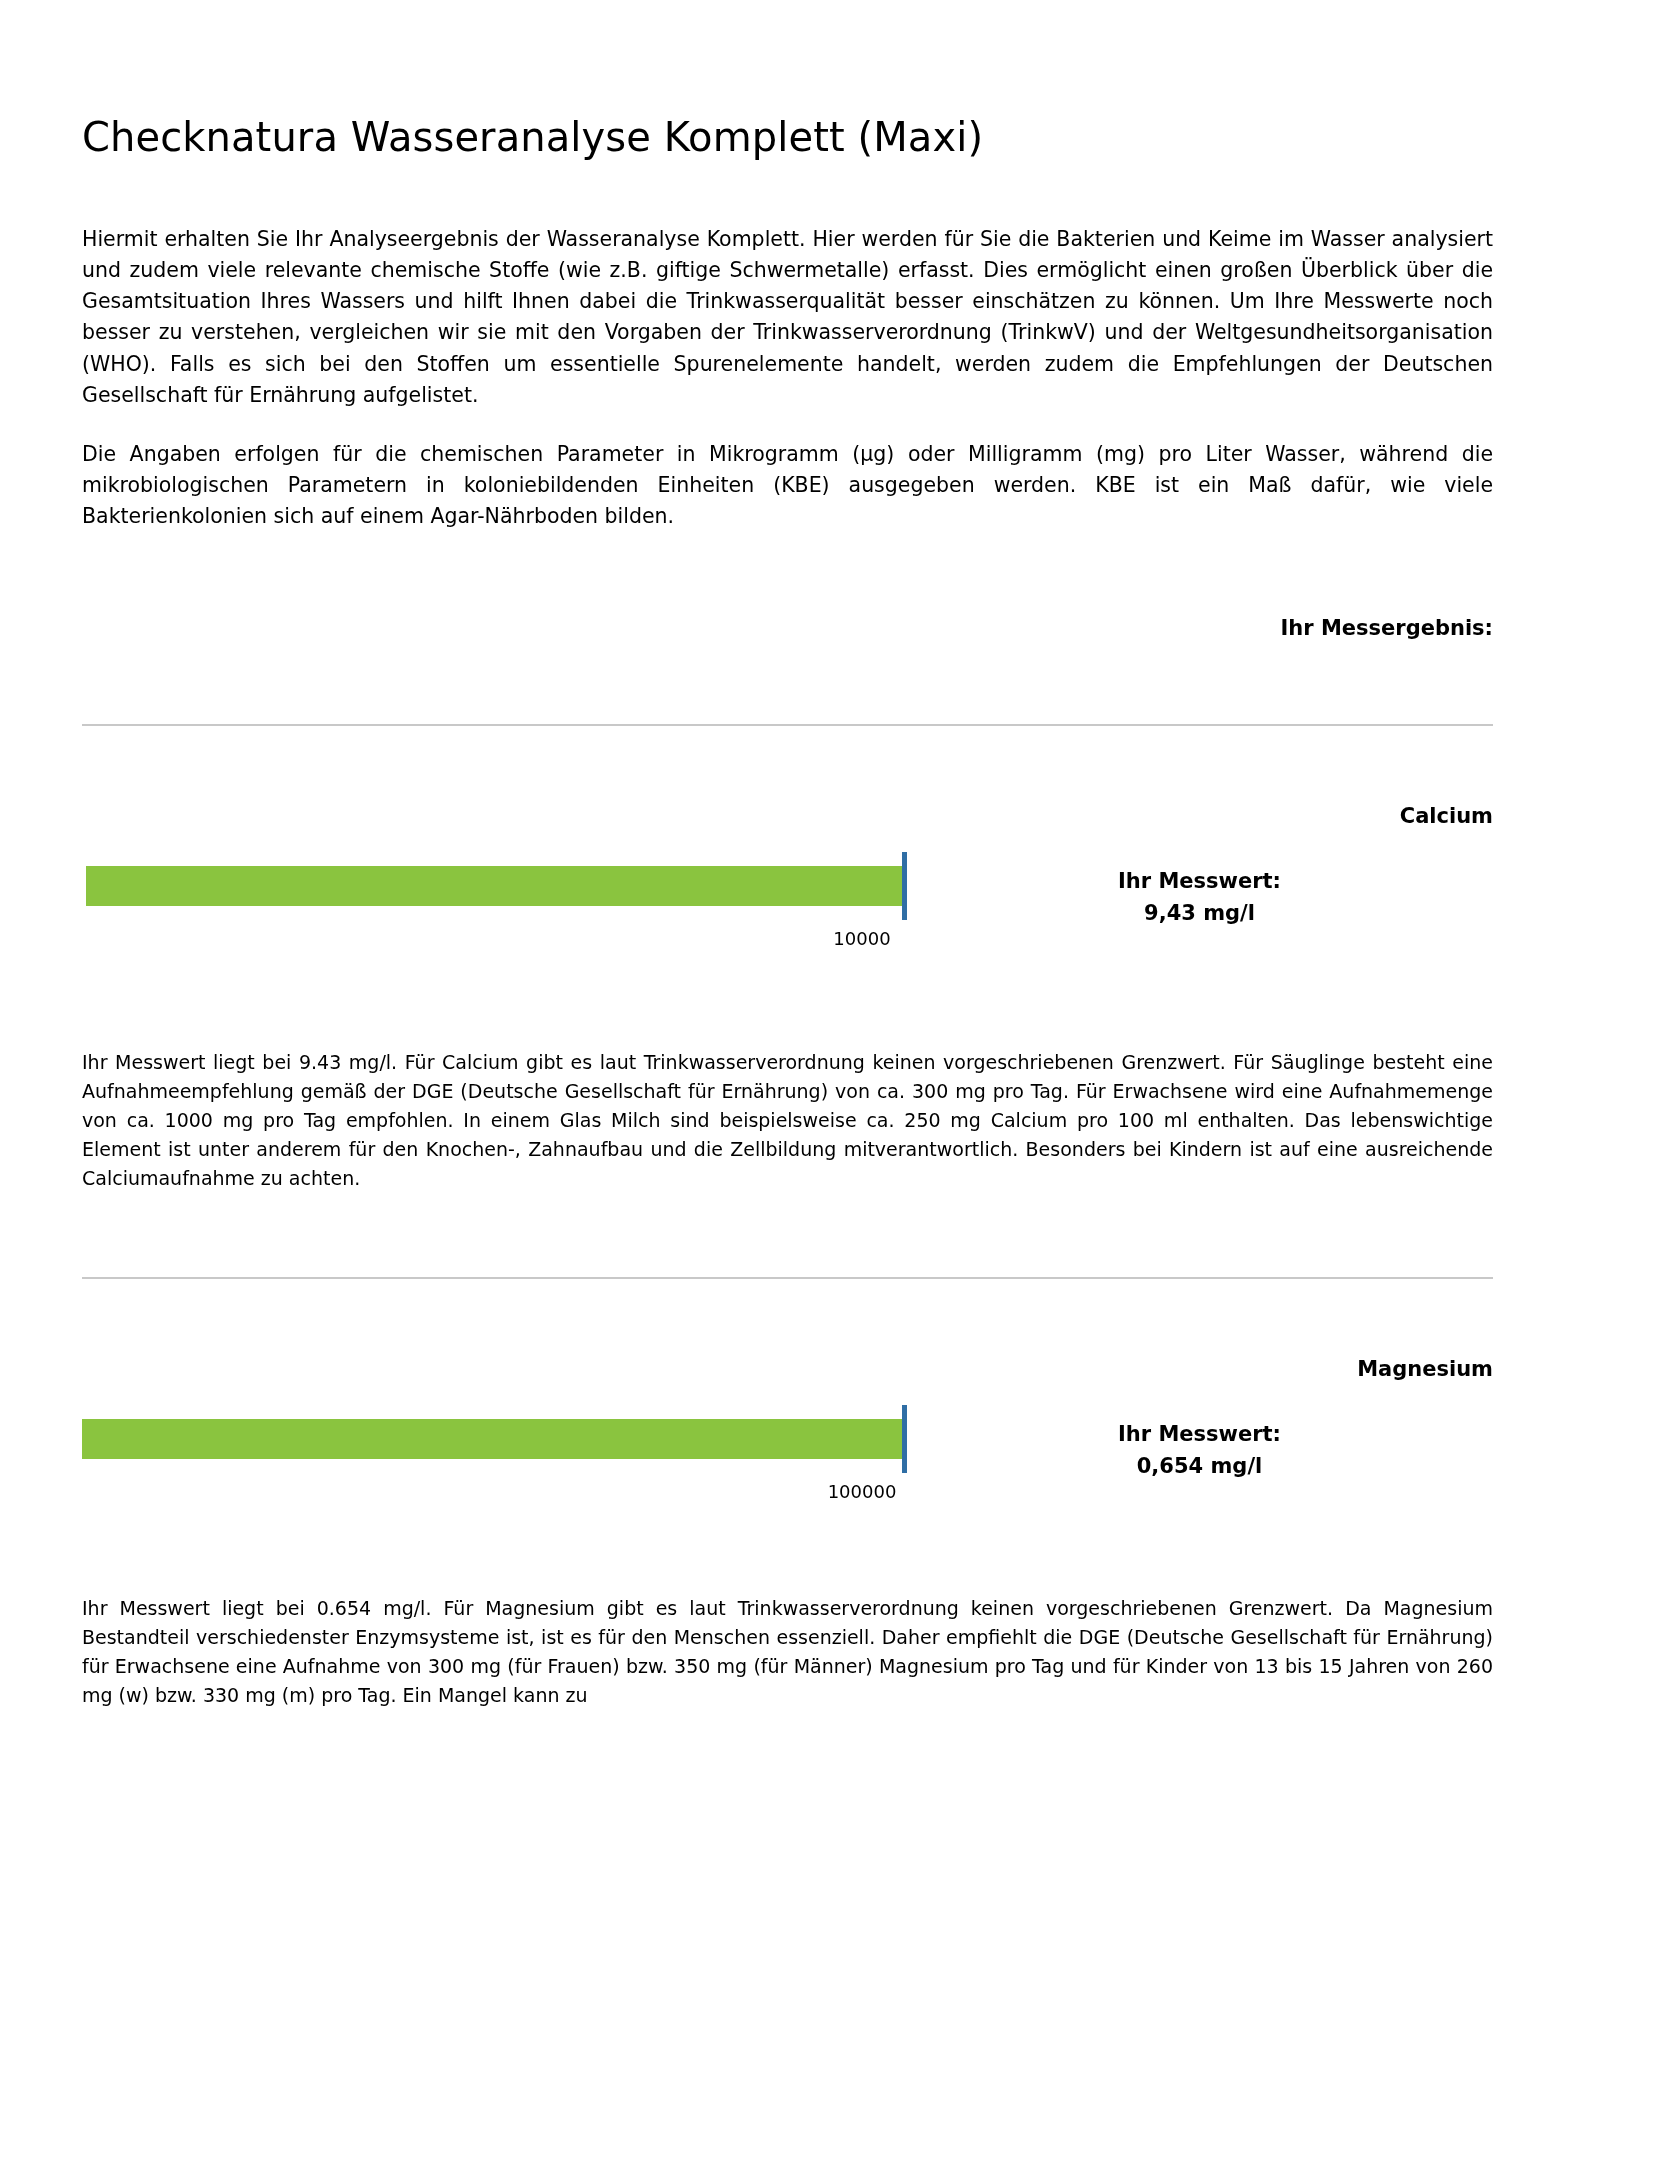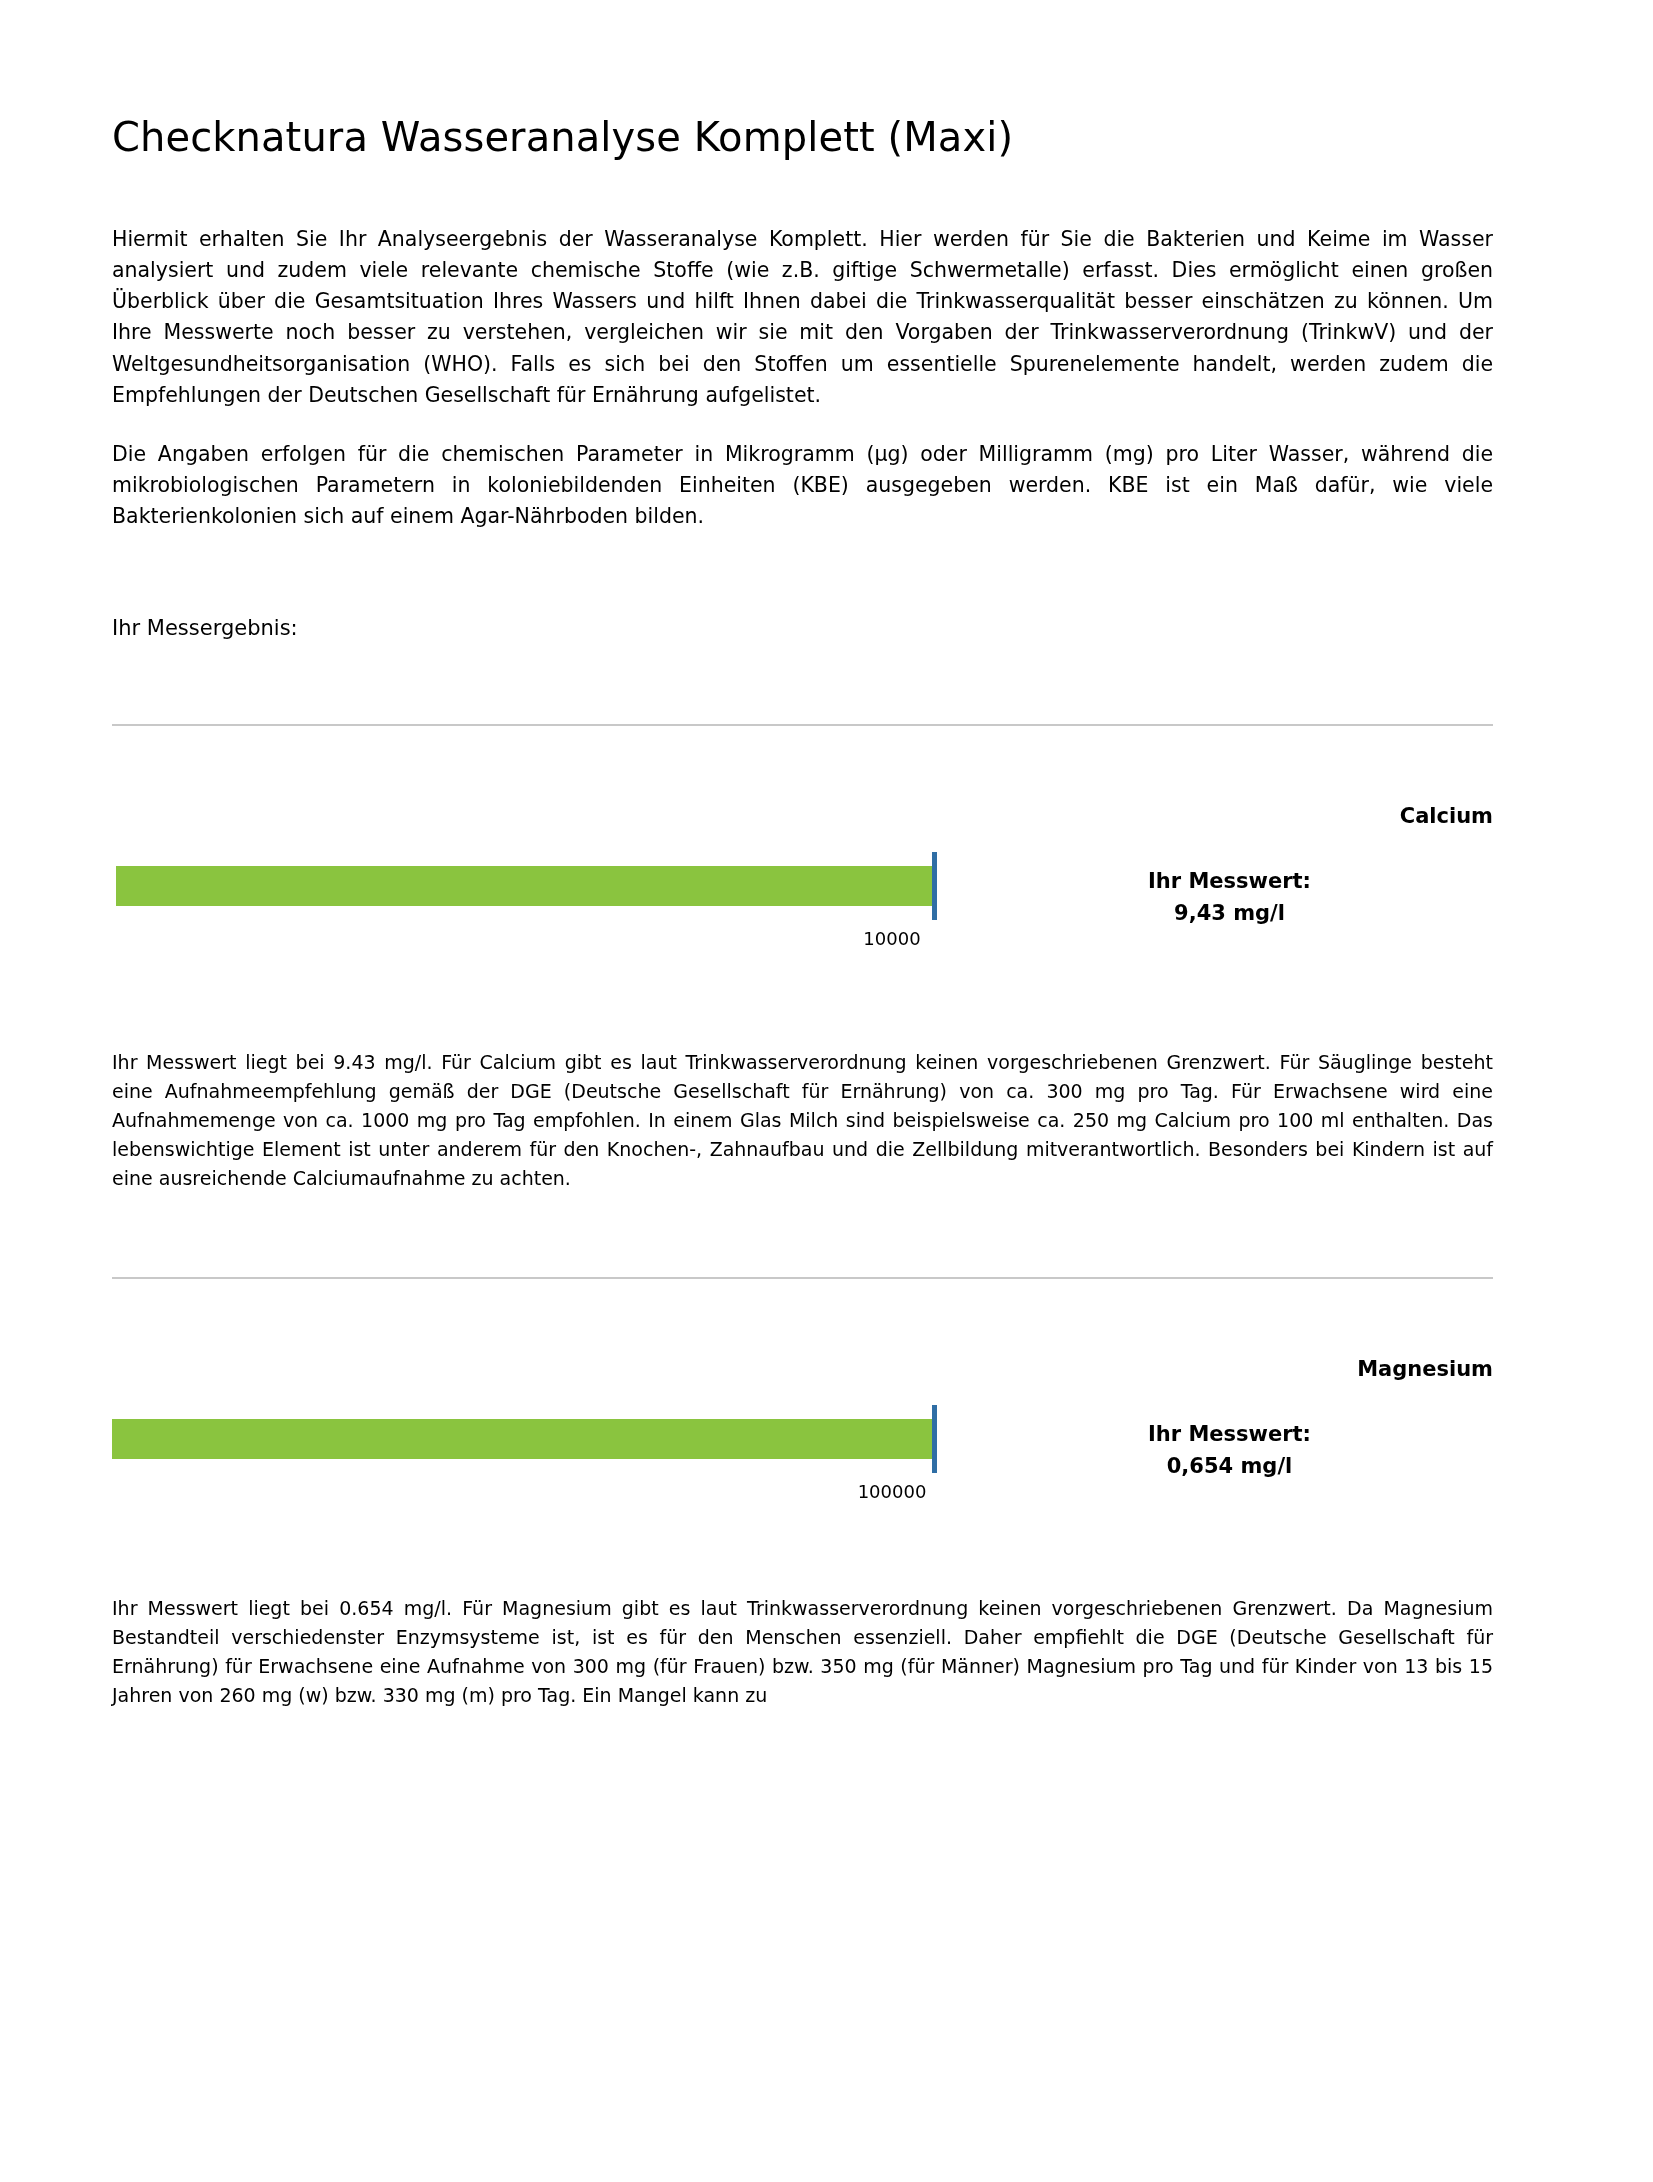--- a/index.html
+++ b/index.html
@@ -8,42 +8,43 @@
     background: #ffffff;
   }
   body {
     font-family: "DejaVu Sans", sans-serif;
     color: #000000;
   }
   .page {
     width: 1653px;
     min-height: 2182px;
     box-sizing: border-box;
-    padding: 112px 160px 0 112px;
+    padding: 112px 160px 0 82px;
     background: #ffffff;
     position: relative;
   }
   .doc-title {
     font-size: 40px;
     font-weight: 400;
     line-height: 1.25;
     margin: 0 0 62px 0;
     letter-spacing: 0.1px;
   }
   p.body-text {
     font-size: 20.5px;
     line-height: 1.52;
     text-align: justify;
     margin: 0 0 28px 0;
   }
   .spacer-lg { height: 56px; }
   .section-heading {
     font-size: 21px;
-    font-weight: normal;
+    font-weight: bold;
     margin: 0 0 0 0;
+    text-align: right;
   }
   .hr {
     border: 0;
     border-top: 2px solid #c8c8c8;
     margin: 84px 0 0 0;
     width: 100%;
   }
   .param-block {
     margin-top: 0;
   }

